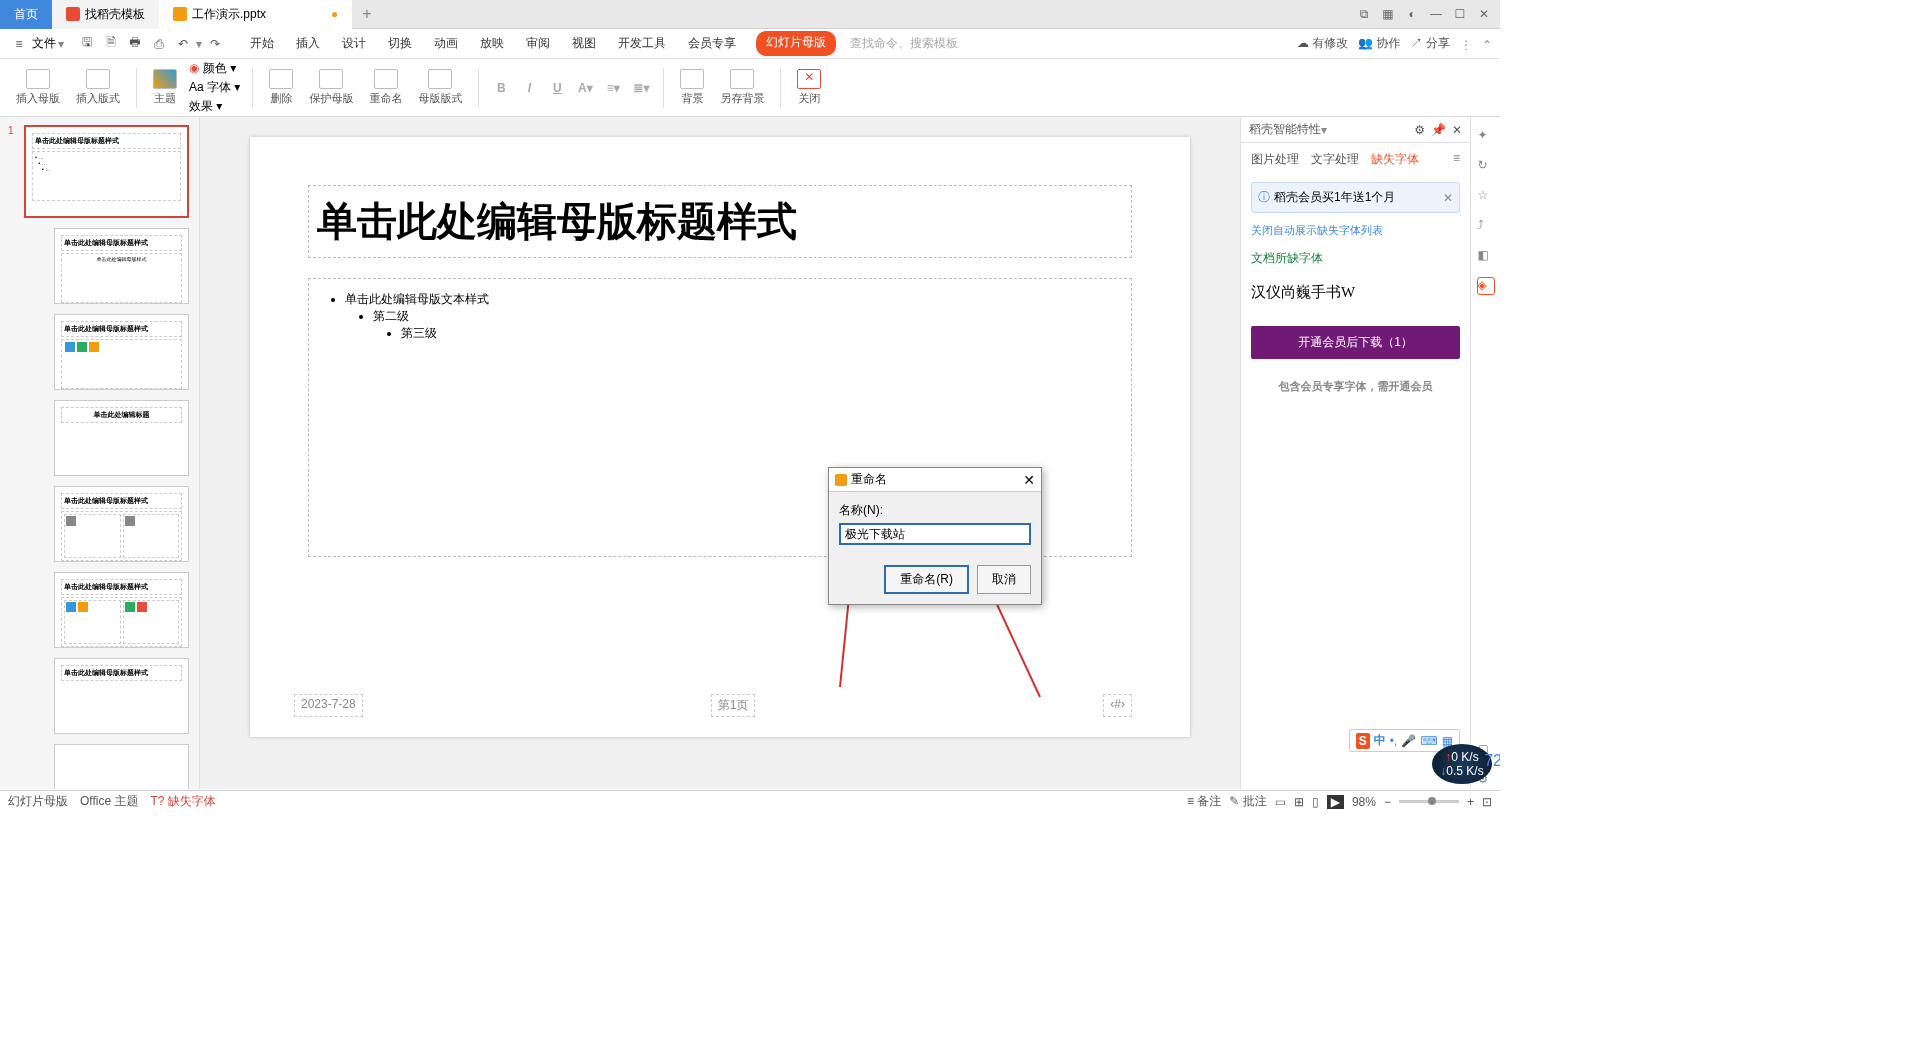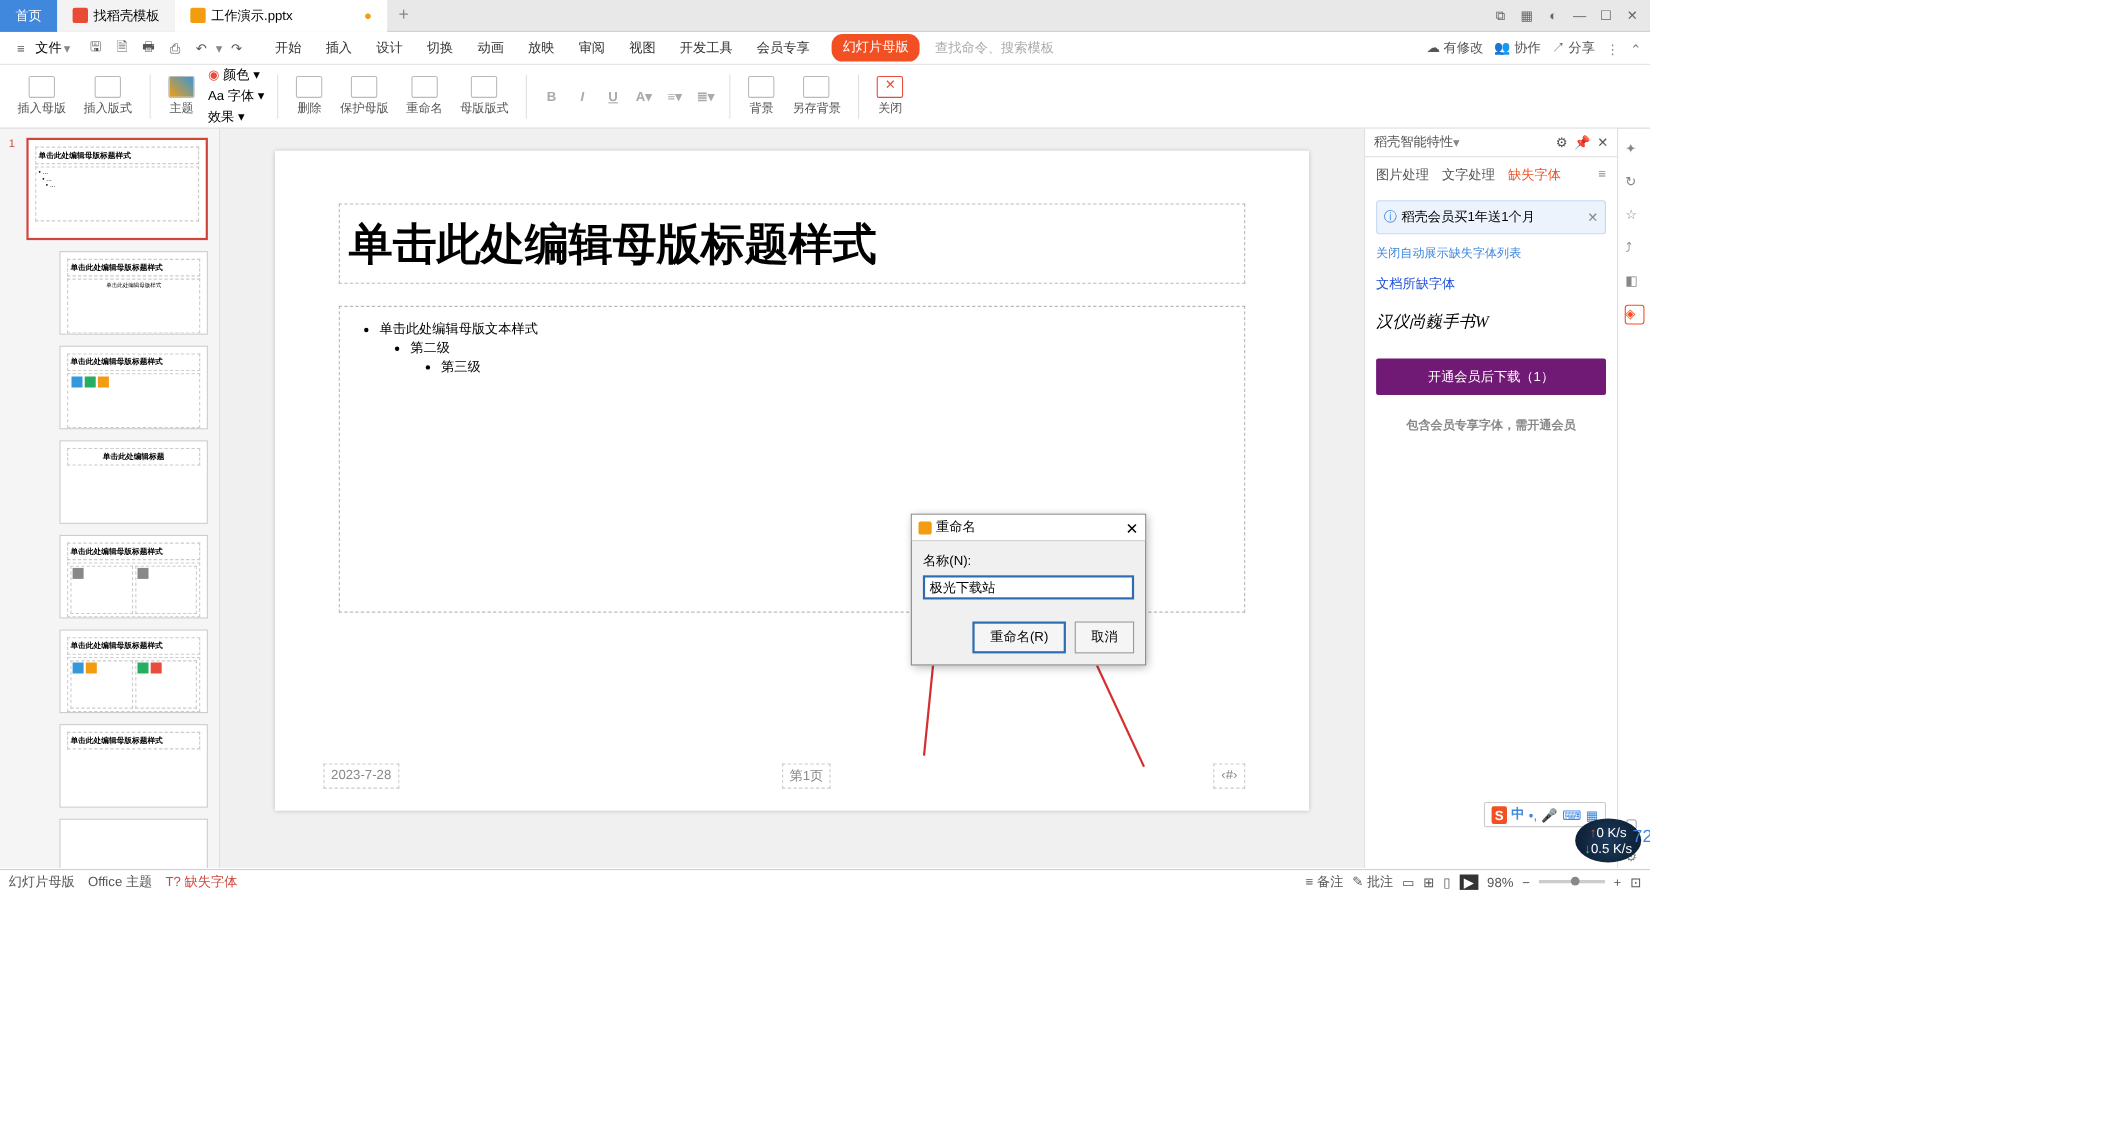--- a/index.html
+++ b/index.html
@@ -55,22 +55,22 @@
 .arrow{position:absolute;pointer-events:none;}
 .rpanel{width:230px;border-left:1px solid #e0e0e0;background:#fff;display:flex;flex-direction:column;}
 .rpanel-head{height:26px;display:flex;align-items:center;padding:0 8px;border-bottom:1px solid #e0e0e0;color:#555;}
 .rpanel-head-r{margin-left:auto;display:flex;gap:6px;}
 .rtabs{display:flex;gap:12px;padding:8px 10px;}
 .rtab{color:#555;cursor:pointer;}
 .rtab.active{color:#f25022;}
 .rbanner{margin:6px 10px;padding:6px;border:1px solid #c4daf3;background:#ecf3fc;border-radius:3px;display:flex;align-items:center;}
 .rbanner-close{margin-left:auto;color:#888;cursor:pointer;}
 .rlink{color:#4088de;padding:4px 10px;font-size:11px;cursor:pointer;}
-.rsection{padding:8px 10px;color:#1d4ed8;}
-.rfont{padding:8px 10px;font-family:cursive;font-style:italic;font-size:15px;}
+.rsection{padding:8px 10px;color:#15803d;}
+.rfont{padding:8px 10px;font-family:cursive;font-size:15px;}
 .rbtn-orange{margin:16px 10px;background:#701a75;color:#fff;text-align:center;padding:8px;border-radius:2px;cursor:pointer;}
 .rnote{text-align:center;color:#888;font-size:11px;padding:4px;font-weight:bold;}
 .rside{width:30px;border-left:1px solid #e0e0e0;display:flex;flex-direction:column;align-items:center;gap:12px;padding-top:10px;}
 .rside-icon{width:18px;height:18px;color:#888;cursor:pointer;border:1px solid transparent;}
 .rside-icon.active{color:#f25022;border:1px solid #f25022;border-radius:3px;}
 .statusbar{height:22px;border-top:1px solid #d0d0d0;display:flex;align-items:center;padding:0 8px;gap:12px;color:#555;font-size:11px;position:absolute;bottom:0;left:0;right:0;background:#fff;}
 .statusbar .right{margin-left:auto;display:flex;gap:8px;align-items:center;}
 .ime-float{position:absolute;right:40px;bottom:60px;display:flex;gap:4px;background:#fff;border:1px solid #ccc;padding:2px 6px;border-radius:2px;align-items:center;}
 .netwidget{position:absolute;right:8px;bottom:28px;width:60px;height:40px;background:radial-gradient(circle,#1b3a5c,#0a1a2c);border-radius:50%;color:#fff;font-size:9px;display:flex;flex-direction:column;align-items:center;justify-content:center;}
 .mini-icon{display:inline-block;width:10px;height:10px;background:#888;margin:0 1px;}

